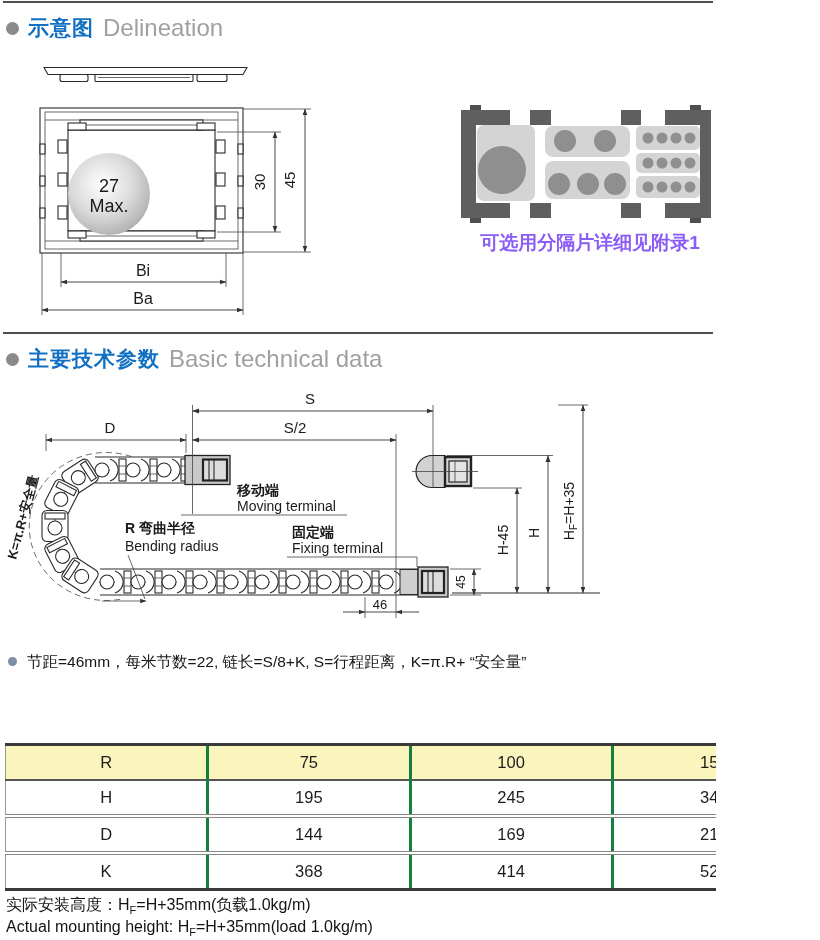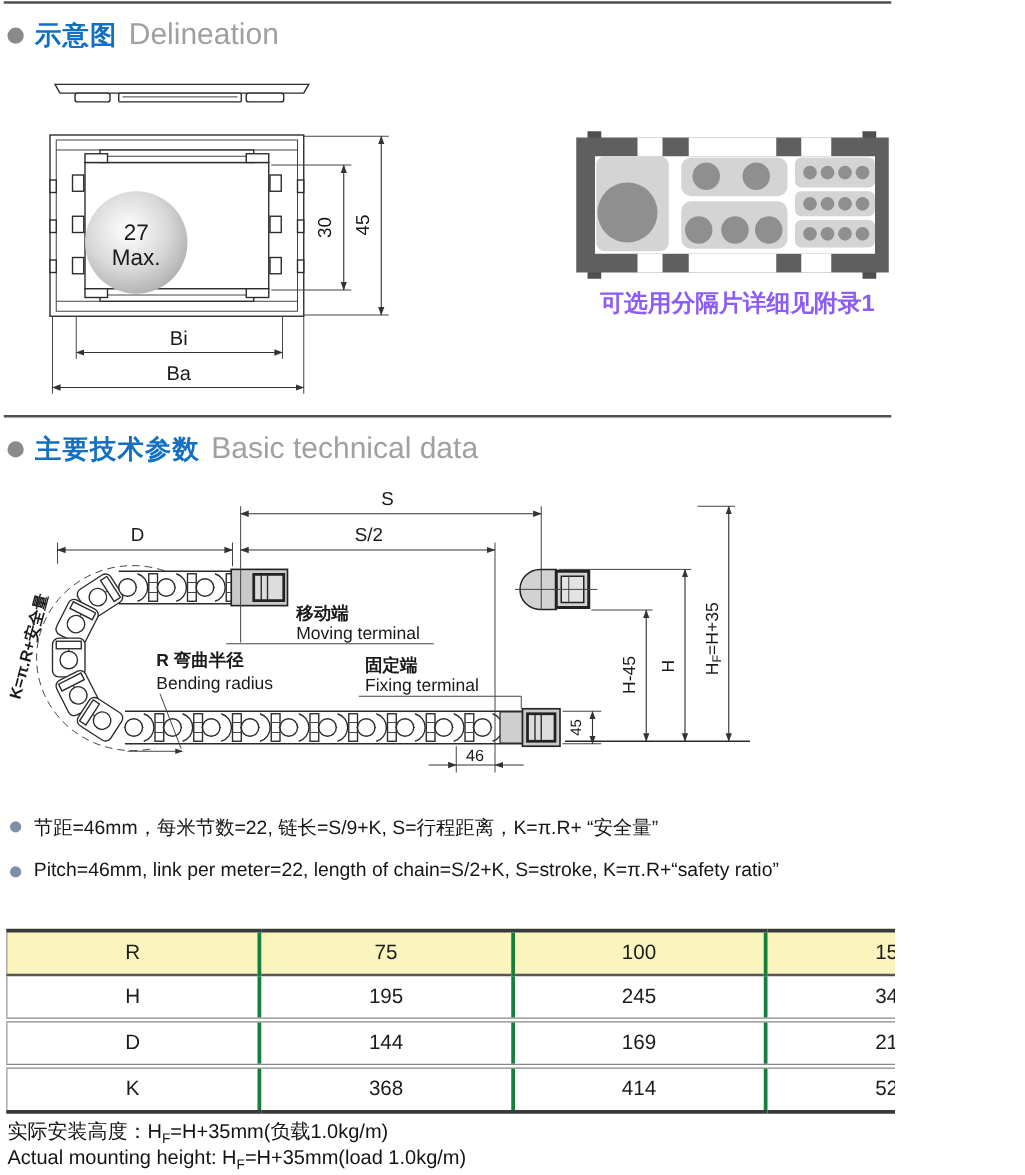--- a/index.html
+++ b/index.html
@@ -329,25 +329,21 @@
       <line x1="558" y1="22" x2="588" y2="22" class="thin"></line>
       <line x1="583" y1="22" x2="583" y2="210" class="dim" marker-start="url(#arr)" marker-end="url(#arr)"></line>
       <text transform="translate(574,128) rotate(-90)" text-anchor="middle" font-size="14">
         <tspan>H</tspan><tspan dy="3" font-size="10">F</tspan><tspan dy="-3">=H+35</tspan>
       </text>
     </g>
   </svg>
 
   <div class="note" style="top:652px">
     <span class="note-bullet"></span>
-    <span class="note-text">节距=46mm，每米节数=22, 链长=S/9+K, S=行程距离，K=π.R+ “安全量”</span>
-  </div>
-  <div class="note" style="top:688px">
-    <span class="note-bullet"></span>
-    <span class="note-text">Pitch=46mm, link per meter=22, length of chain=S/2+K, S=stroke, K=π.R+“safety ratio”</span>
+    <span class="note-text">节距=46mm，每米节数=22, 链长=S/8+K, S=行程距离，K=π.R+ “安全量”</span>
   </div>
 
   <table class="dtable">
     <tbody>
         <tr class="hdr">
       <td>R</td>
       <td>75</td>
       <td>100</td>
       <td>150</td>
     </tr>

